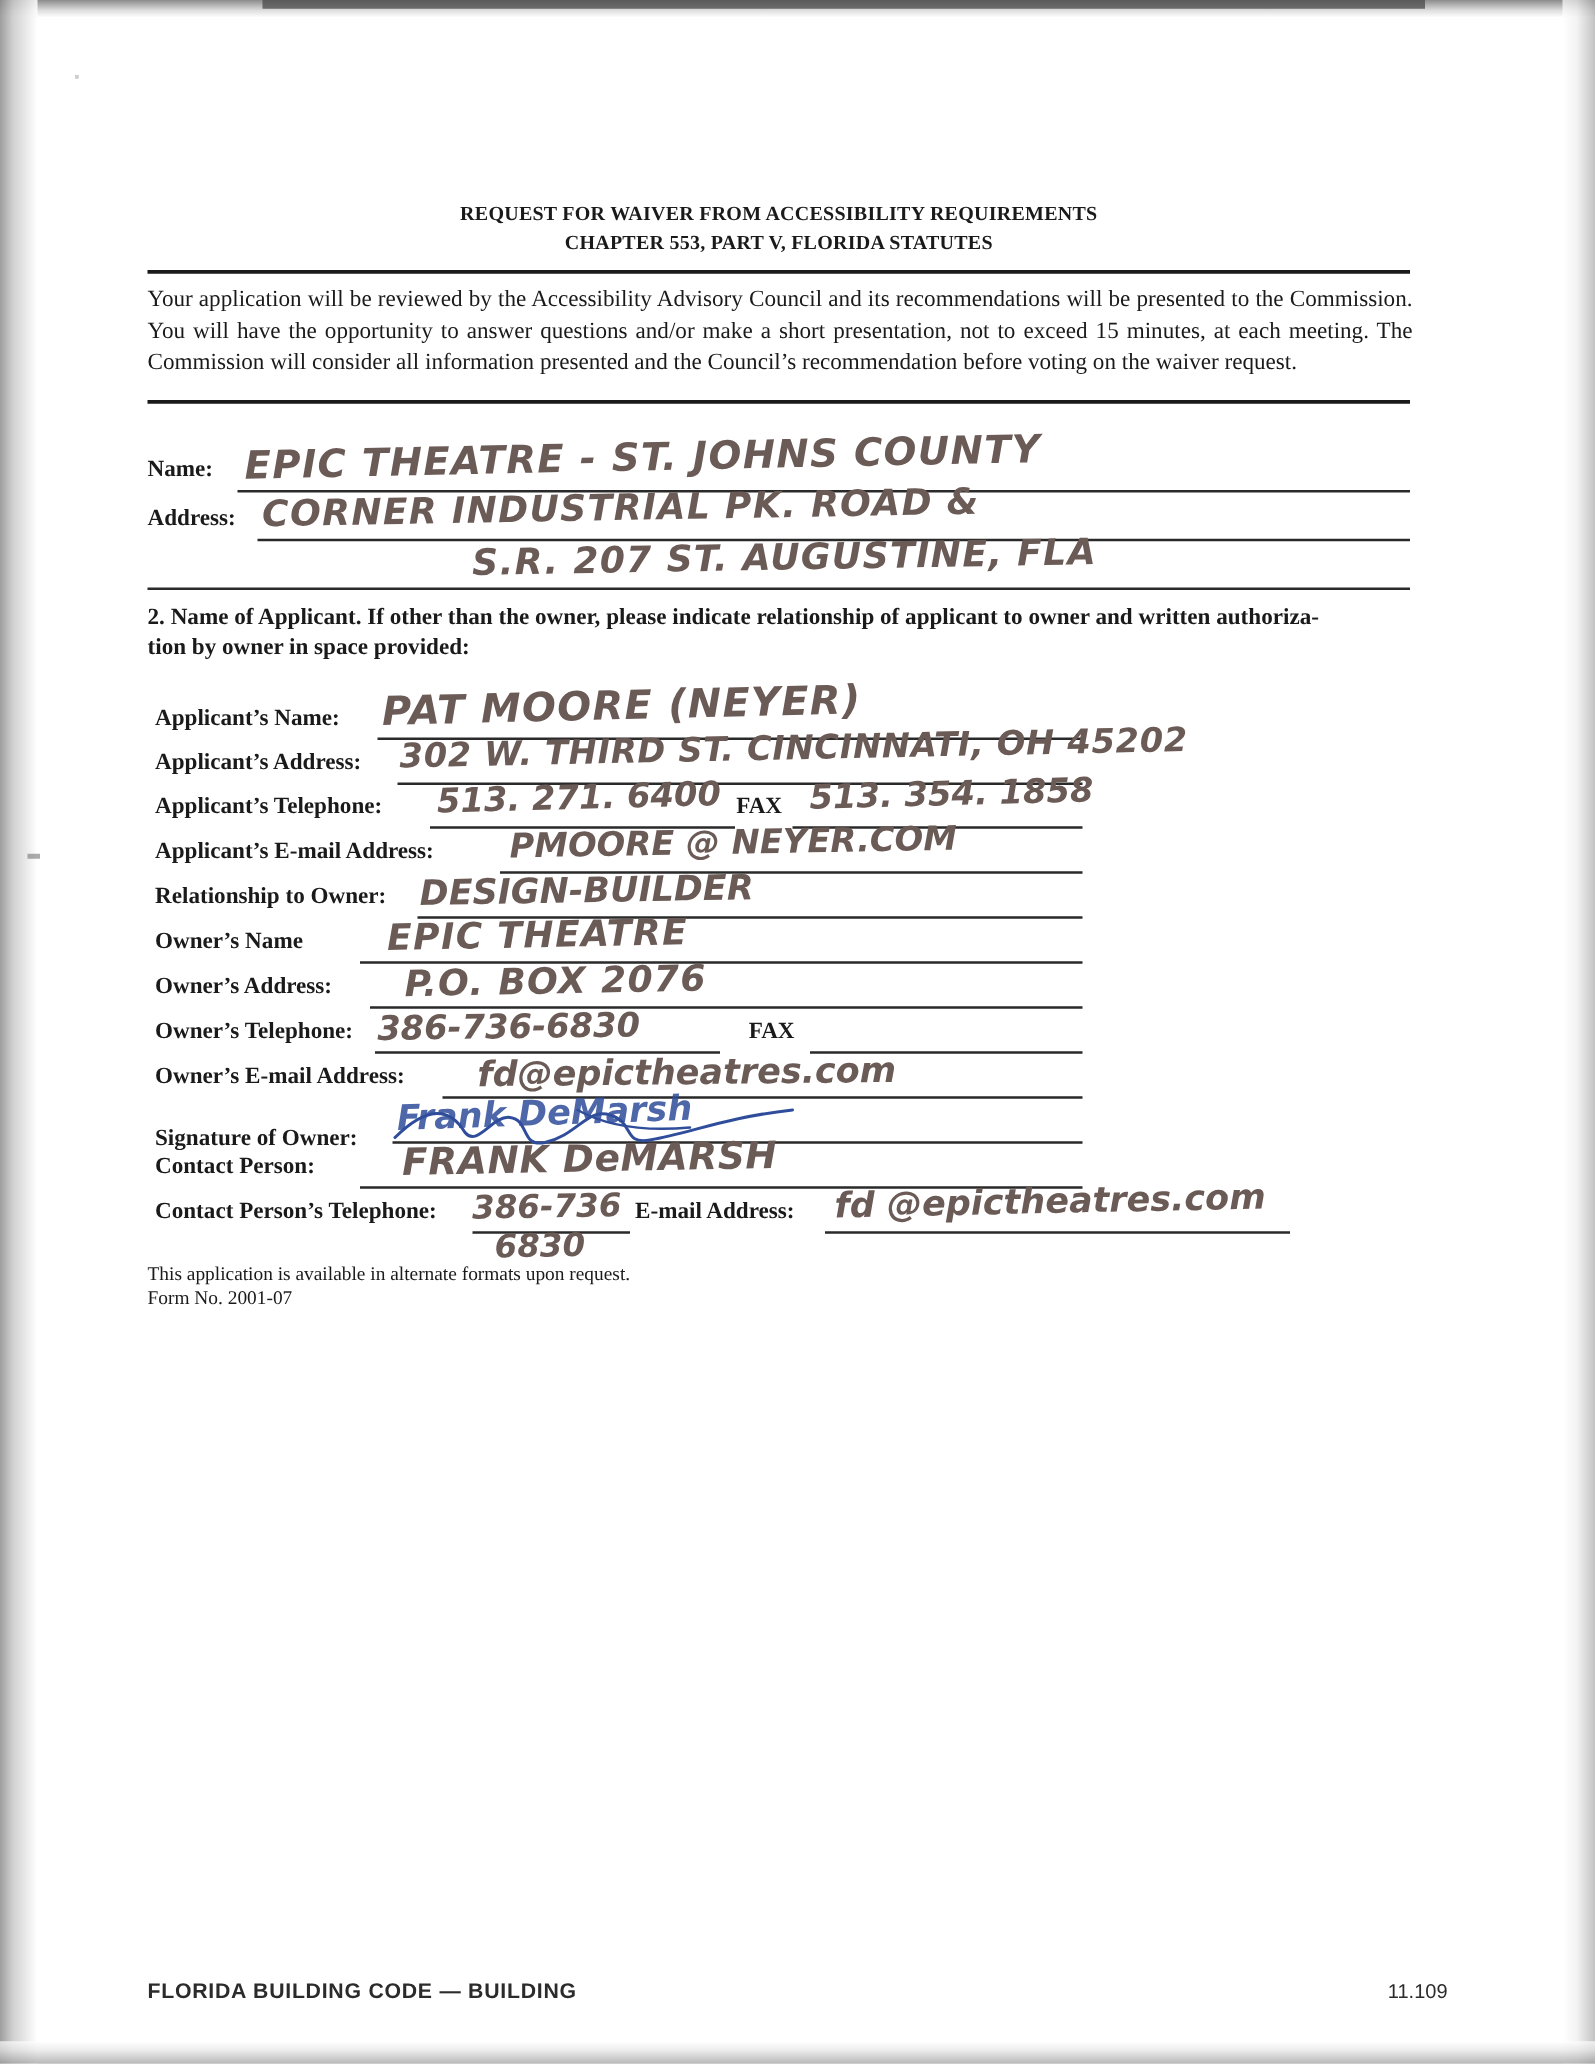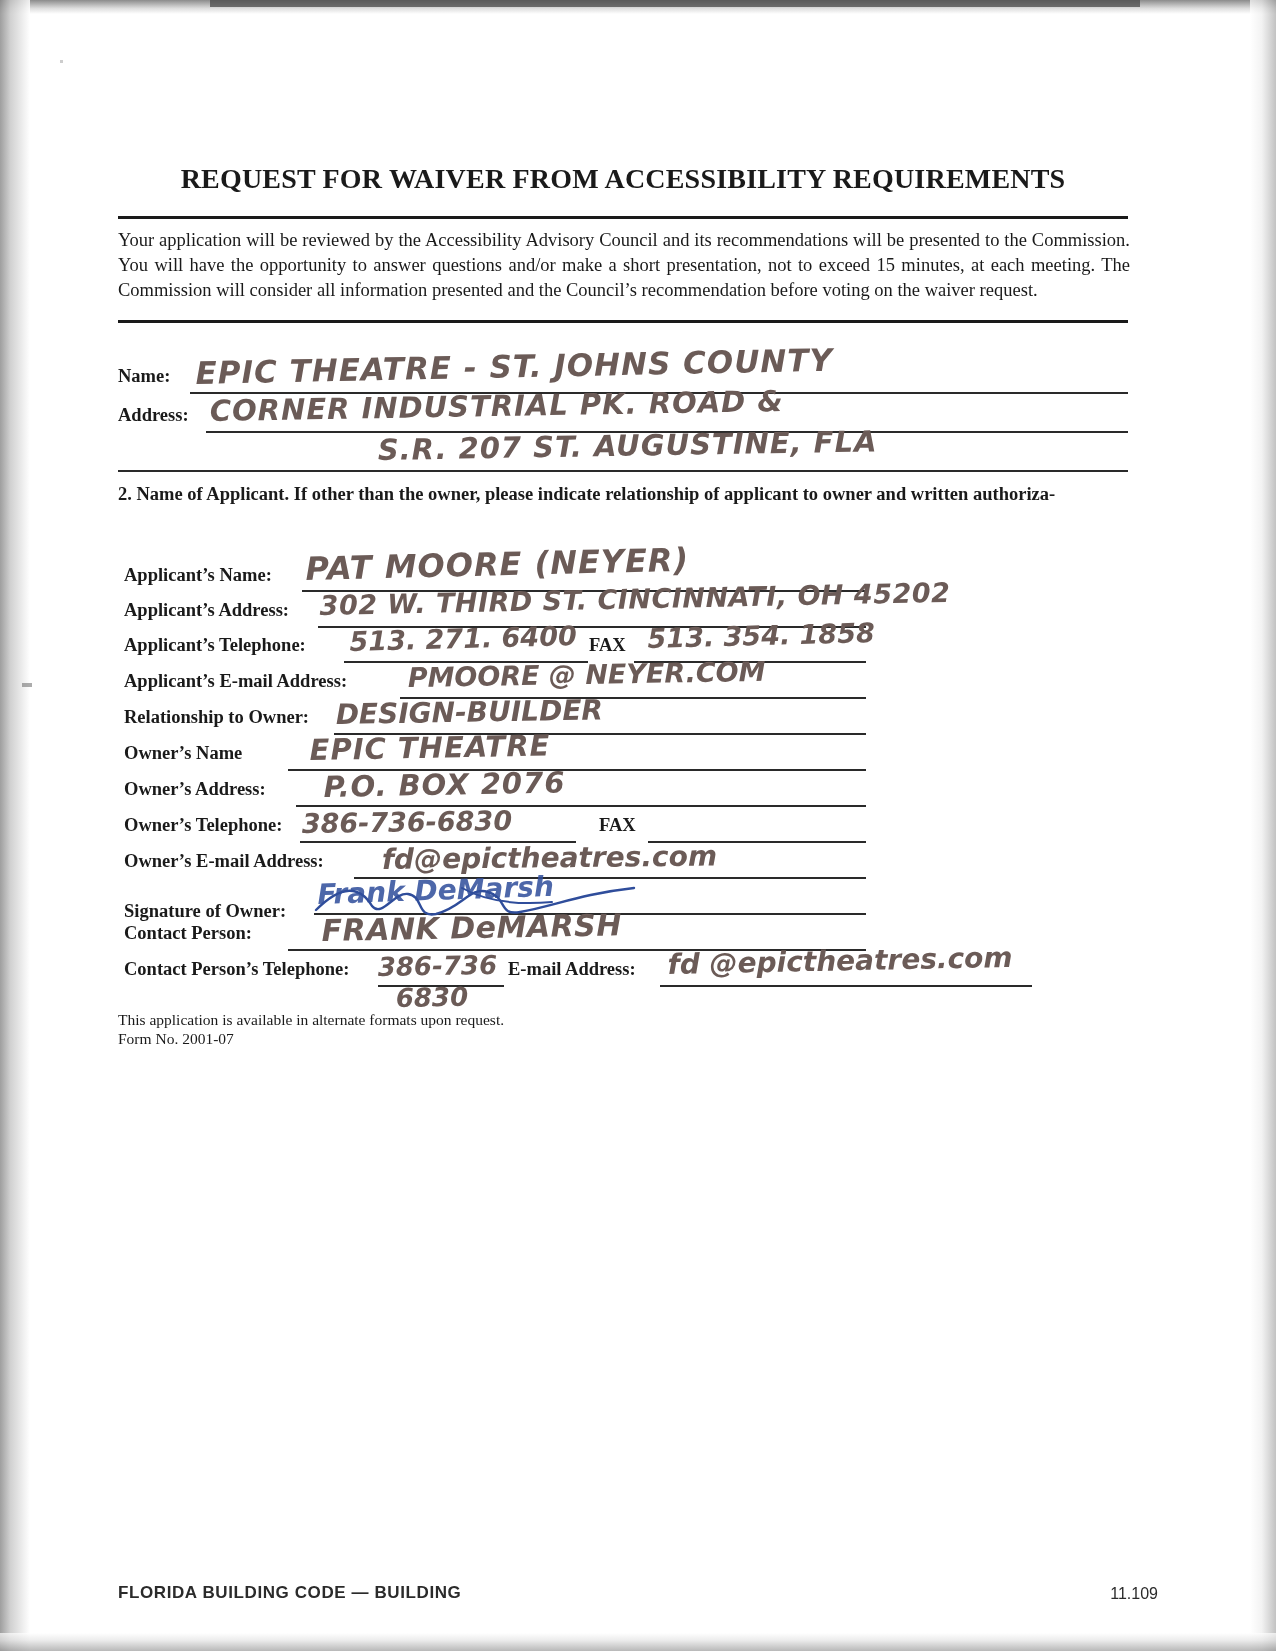--- a/index.html
+++ b/index.html
@@ -58,21 +58,21 @@
     opacity: 0.5;
   }
 
   
   .title {
     position: absolute;
     left: 118px;
     width: 1010px;
     text-align: center;
     font-weight: bold;
-    font-size: 28px;
+    font-size: 16px;
     letter-spacing: 0.2px;
   }
   .title-1 { top: 163px; }
   .title-2 { top: 186px; }
 
   .rule {
     position: absolute;
     left: 118px;
     width: 1010px;
     height: 3px;
@@ -156,40 +156,42 @@
 
   <div class="scan-top-edge"></div>
   <div class="scan-top-strip"></div>
   <div class="scan-left-edge"></div>
   <div class="scan-right-edge"></div>
   <div class="scan-bottom-edge"></div>
   <div class="speck" style="left:22px; top:683px; width:10px; height:4px;"></div>
   <div class="speck" style="left:60px; top:60px; width:3px; height:3px; opacity:.3;"></div>
 
   <div class="title title-1">REQUEST FOR WAIVER FROM ACCESSIBILITY REQUIREMENTS</div>
+  <div class="title title-2">CHAPTER 553, PART V, FLORIDA STATUTES</div>
 
   <div class="rule" style="top:216px;"></div>
 
   <div class="intro">Your application will be reviewed by the Accessibility Advisory Council and its recommendations will be presented to the Commission.  You will have the opportunity to answer questions and/or make a short presentation, not to exceed 15 minutes, at each meeting.  The Commission will consider all information presented and the Council’s recommendation before voting on the waiver request.</div>
 
   <div class="rule" style="top:320px;"></div>
 
 
   <div class="fieldrow" style="left:118px; top:366px;">Name:</div>
   <div class="underline" style="left:190px; top:392px; width:938px;"></div>
   <div class="hand" style="left:196px; top:355px; font-size:31px; letter-spacing:1px; transform:rotate(-1.2deg);">EPIC THEATRE - ST. JOHNS COUNTY</div>
 
   <div class="fieldrow" style="left:118px; top:405px;">Address:</div>
   <div class="underline" style="left:206px; top:431px; width:922px;"></div>
   <div class="hand" style="left:210px; top:394px; font-size:29px; letter-spacing:1px; transform:rotate(-1deg);">CORNER INDUSTRIAL PK. ROAD &amp;</div>
 
   <div class="underline" style="left:118px; top:470px; width:1010px;"></div>
   <div class="hand" style="left:378px; top:433px; font-size:29px; letter-spacing:1px; transform:rotate(-1deg);">S.R. 207  ST. AUGUSTINE, FLA</div>
 
   <div class="section-head" style="top:482px; width:1016px;">2. Name of Applicant.  If other than the owner, please indicate relationship of applicant to owner and written authoriza-</div>
+  <div class="section-head" style="top:506px; width:1016px;">tion by owner in space provided:</div>
 
   <div class="fieldrow" style="left:124px; top:565px;">Applicant’s Name:</div>
   <div class="underline" style="left:302px; top:590px; width:564px;"></div>
   <div class="hand" style="left:306px; top:550px; font-size:32px; letter-spacing:1px; transform:rotate(-1.4deg);">PAT MOORE (NEYER)</div>
 
   <div class="fieldrow" style="left:124px; top:600px;">Applicant’s Address:</div>
   <div class="underline" style="left:318px; top:626px; width:548px;"></div>
   <div class="hand" style="left:320px; top:590px; font-size:27px; letter-spacing:0.5px; transform:rotate(-1.2deg);">302 W. THIRD ST. CINCINNATI, OH 45202</div>
 
   <div class="fieldrow" style="left:124px; top:635px;font-family:Liberation Serif, serif;">Applicant’s Telephone:</div>

